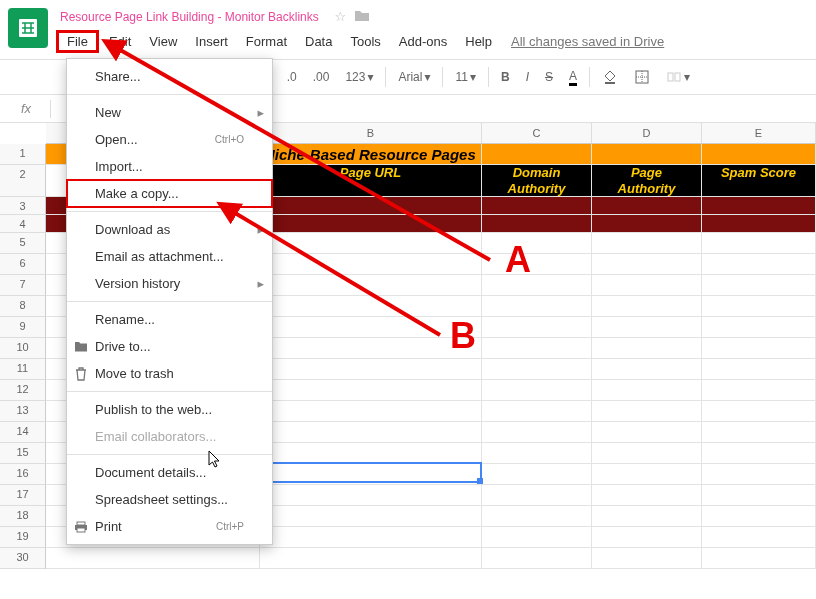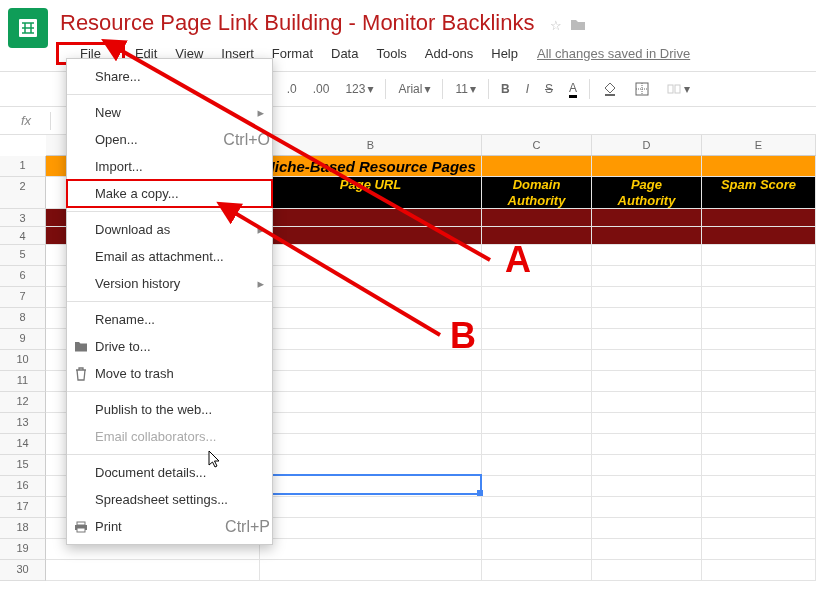--- a/index.html
+++ b/index.html
@@ -1,25 +1,25 @@
 <!DOCTYPE html>
 <html><head>
 <meta charset="utf-8">
 <style>
 * { margin: 0; padding: 0; box-sizing: border-box; }
 body { font-family: Arial, sans-serif; font-size: 13px; color: #333; background: #fff; width: 816px; height: 599px; overflow: hidden; position: relative; }
 .header { display: flex; align-items: flex-start; padding: 8px 8px 0 8px; }
 .logo { width: 40px; height: 40px; background: #0f9d58; border-radius: 4px; display: flex; align-items: center; justify-content: center; margin-right: 8px; }
 .logo svg { width: 24px; height: 24px; }
 .title-area { flex: 1; }
-.doc-title { font-size: 22px; color: #b91c1c; padding: 2px 4px; display: inline-block; }
+.doc-title { font-size: 12px; color: #ec4899; padding: 2px 4px; display: inline-block; }
 .title-icons { display: inline-flex; gap: 8px; margin-left: 8px; color: #bbb; }
 .menubar { display: flex; gap: 2px; padding: 4px 0 6px 0; font-size: 13px; color: #333; }
 .menu-item { padding: 4px 8px; cursor: pointer; }
-.menu-item.file { border: 3px solid #e60000; padding: 1px 21px; }
+.menu-item.file { border: 3px solid #e60000; padding: 1px 8px; }
 .save-status { color: #777; text-decoration: underline; margin-left: 9px; padding: 4px 0; }
 .toolbar { display: flex; align-items: center; padding: 4px 8px; border-top: 1px solid #e0e0e0; border-bottom: 1px solid #e0e0e0; gap: 8px; font-size: 12px; color: #666; height: 36px; }
 .tb-sep { width: 1px; height: 20px; background: #ddd; }
 .tb-item { padding: 2px 4px; display: flex; align-items: center; gap: 2px; }
 .fx-bar { display: flex; align-items: center; padding: 4px 8px; border-bottom: 1px solid #e0e0e0; height: 28px; text-align: center; }
 .fx-label { font-style: italic; color: #888; font-size: 13px; width: 36px; }
 .fx-sep { width: 1px; height: 18px; background: #ddd; margin: 0 6px; }
 .sheet-area { position: relative; }
 .col-headers { display: flex; margin-left: 46px; background: #f8f8f8; border-bottom: 1px solid #ccc; }
 .col-header { text-align: center; font-size: 11px; color: #666; padding: 4px 0; border-right: 1px solid #ddd; }
@@ -44,21 +44,21 @@
 .row2 .c-a { background: #fff; }
 .row2 .c-a .mbox { background: #fff; border: 1px solid #ccc; border-radius: 2px; padding: 2px 6px; font-family: monospace; font-size: 16px; color: #000; display: inline-block; margin: 2px; font-style: normal; font-weight: normal; }
 .row3 .cell, .row4 .cell { background: #7a0d0d; }
 .row3, .row4 { height: 18px; }
 .selected-cell { position: absolute; border: 2px solid #4285f4; background: rgba(255,255,255,0.01); pointer-events: none; }
 .sel-handle { position: absolute; width: 6px; height: 6px; background: #4285f4; right: -3px; bottom: -3px; }
 .dropdown { position: absolute; left: 66px; top: 58px; width: 207px; background: #fff; border: 1px solid #ccc; box-shadow: 0 4px 12px rgba(0,0,0,0.25); z-index: 100; font-size: 13px; padding: 4px 0; }
 .dd-item { display: flex; align-items: center; padding: 6px 12px 6px 28px; position: relative; cursor: pointer; }
 .dd-item.disabled { color: #aaa; }
 .dd-sep { height: 1px; background: #e0e0e0; margin: 4px 0; }
-.dd-shortcut { position: absolute; right: 2px; color: #888; font-size: 16px; }
+.dd-shortcut { position: absolute; right: 28px; color: #888; font-size: 10px; }
 .dd-sub { position: absolute; right: 8px; color: #888; }
 .dd-icon { position: absolute; left: 6px; width: 16px; height: 16px; color: #666; display: flex; align-items: center; justify-content: center; }
 .dd-item.highlighted { outline: 2px solid #e60000; outline-offset: -1px; }
 .annotation { position: absolute; z-index: 200; pointer-events: none; }
 .annot-arrow { stroke: #e60000; stroke-width: 4; fill: none; }
 .annot-head { fill: #e60000; }
 .annot-label { font-size: 36px; font-weight: bold; fill: #e60000; font-family: Arial; }
 .cursor { position: absolute; left: 208px; top: 450px; z-index: 300; pointer-events: none; }
 </style>
 </head>

